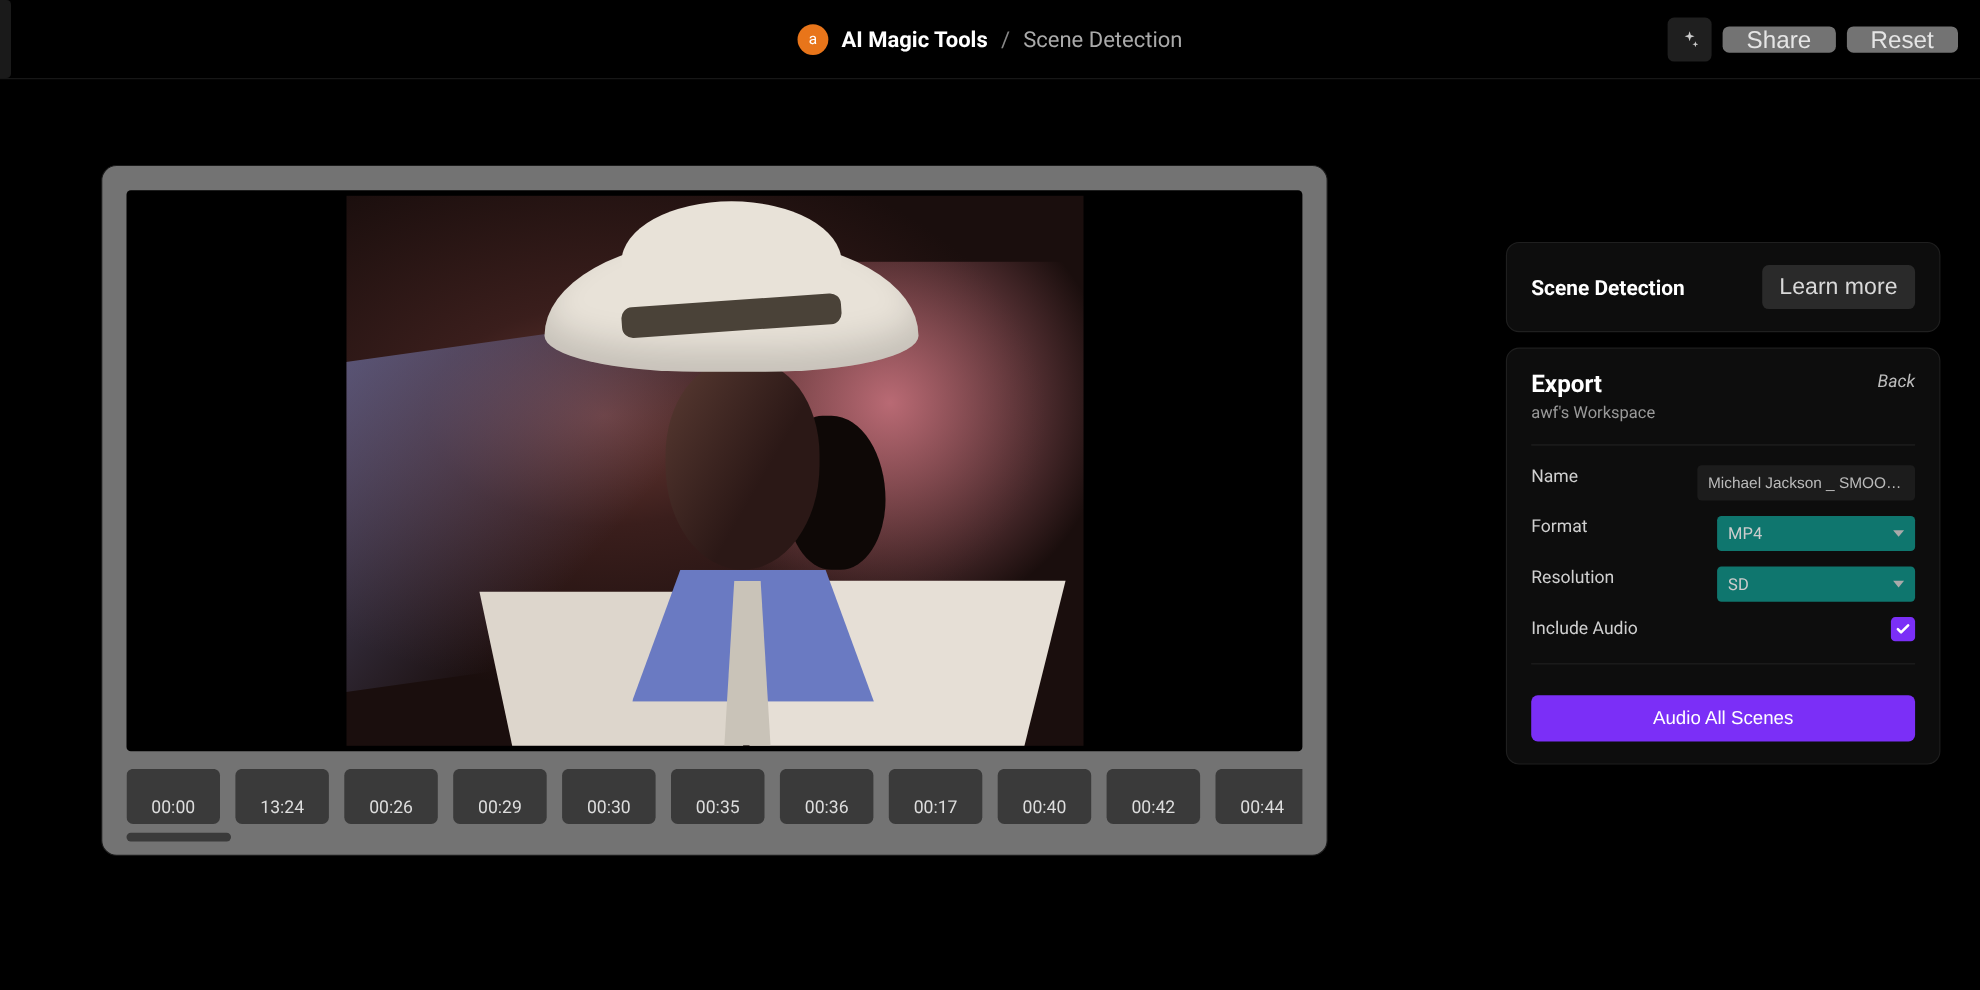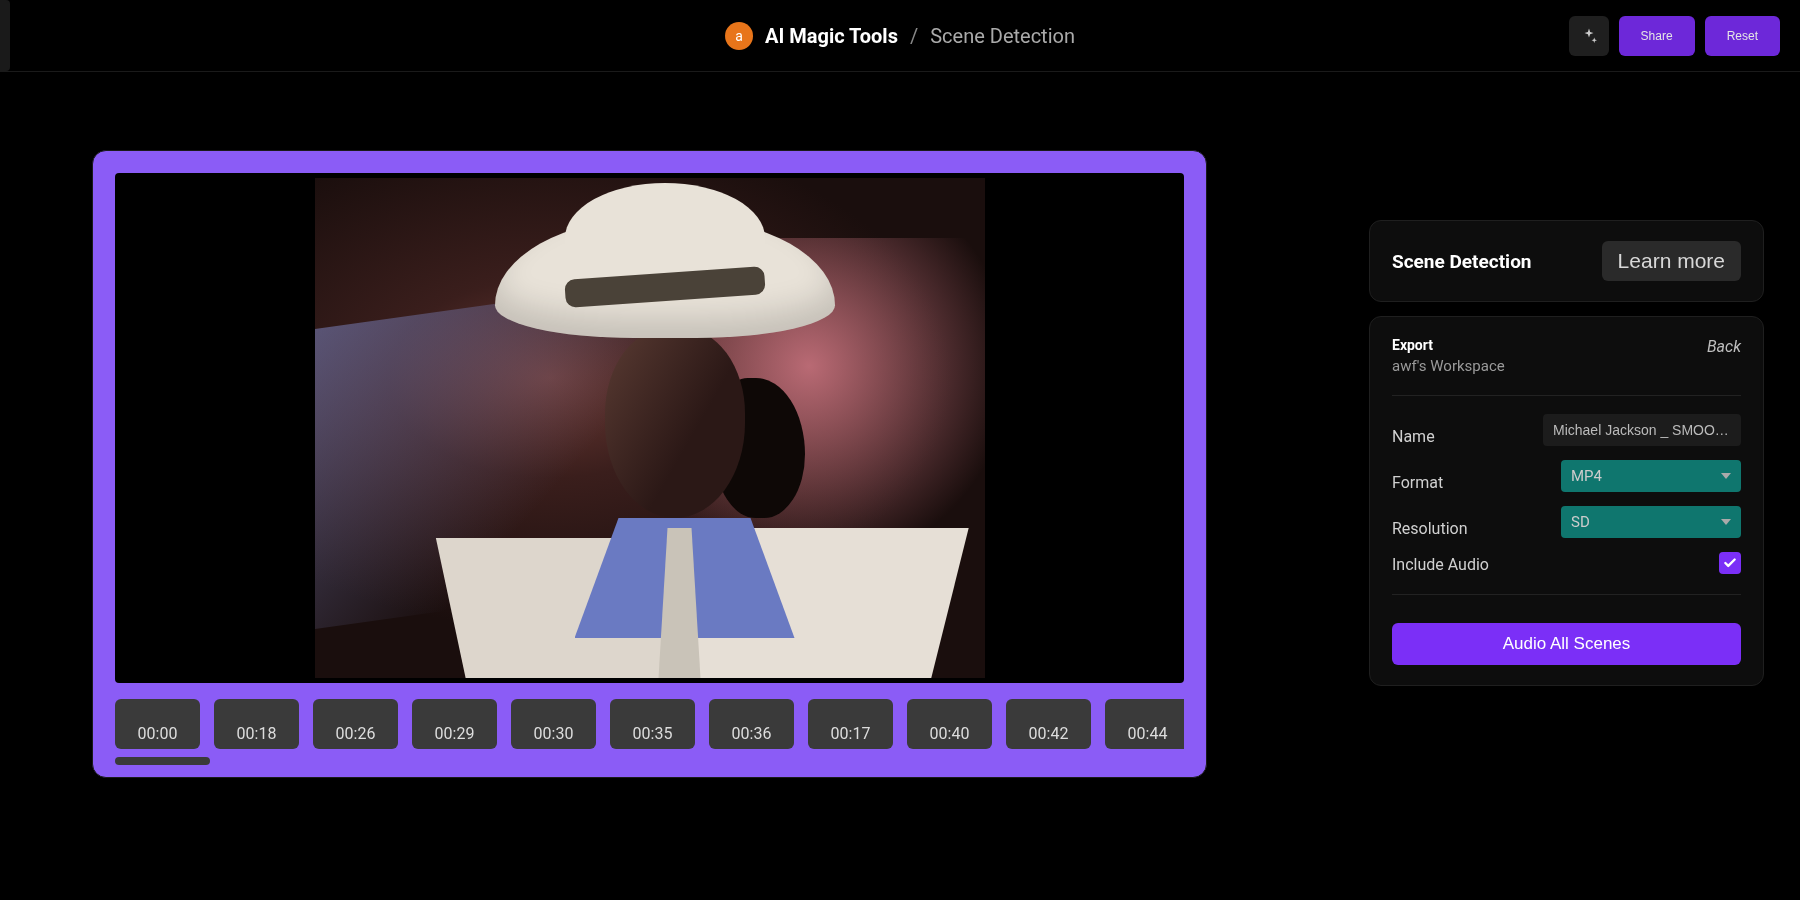--- a/index.html
+++ b/index.html
@@ -57,42 +57,42 @@
     height: 40px;
     background: #1f1f1f;
     border: none;
     border-radius: 6px;
     display: flex;
     align-items: center;
     justify-content: center;
     cursor: pointer;
   }
   .btn {
-    height: 40px;
+    height: 24px;
     padding: 0 22px;
-    background: #6d28d9;
+    background: #737373;
     color: #e5e5e5;
     border: none;
     border-radius: 6px;
-    font-size: 12px;
+    font-size: 22px;
     cursor: pointer;
   }
   
   
   .main {
     display: flex;
     height: calc(900px - 72px);
     padding: 0;
   }
   
   
   .video-panel {
     margin: 78px 0 16px 92px;
     width: 1115px;
-    background: #8b5cf6;
+    background: #737373;
     border: 1px solid #1a1a1a;
     border-radius: 14px;
     padding: 22px 22px 12px 22px;
     height: 628px;
     display: flex;
     flex-direction: column;
   }
   .video-frame {
     flex: 1;
     background: #000;
@@ -239,27 +239,27 @@
   .learn-btn {
     background: #2a2a2a;
     border: none;
     color: #d8d8d8;
     padding: 8px 16px;
     border-radius: 6px;
     font-size: 21px;
     cursor: pointer;
   }
   .export-card .row-top { display:flex; justify-content:space-between; align-items:flex-start; }
-  .export-title { font-size: 14px; font-weight: 700; color:#fff; }
+  .export-title { font-size: 22px; font-weight: 700; color:#fff; }
   .export-sub { font-size: 15px; color:#9a9a9a; margin-top:4px; }
   .back-link { color:#bdbdbd; font-size:16px; cursor:pointer;font-style:italic; }
   .divider { height:1px; background:#222; margin:20px 0 18px; }
   .form-row {
     display:flex;
-    align-items:flex-end;
+    align-items:flex-start;
     justify-content:space-between;
     margin-bottom: 14px;
   }
   .form-label { font-size:16px; color:#d0d0d0; }
   .text-input {
     width: 198px;
     height: 32px;
     background:#1c1c1c;
     border:none;
     color:#bbb;
@@ -347,21 +347,21 @@
         <div class="collar"></div>
         <div class="tie"></div>
         <div class="hair"></div>
         <div class="face"></div>
         <div class="hat"></div>
         <div class="hat-band"></div>
       </div>
     </div>
     <div class="timeline" id="timeline">
         <div class="scene-thumb">00:00</div>
-        <div class="scene-thumb">00:18</div>
+        <div class="scene-thumb">13:24</div>
         <div class="scene-thumb">00:26</div>
         <div class="scene-thumb">00:29</div>
         <div class="scene-thumb">00:30</div>
         <div class="scene-thumb">00:35</div>
         <div class="scene-thumb">00:36</div>
         <div class="scene-thumb">00:17</div>
         <div class="scene-thumb">00:40</div>
         <div class="scene-thumb">00:42</div>
         <div class="scene-thumb">00:44</div>
       </div>

